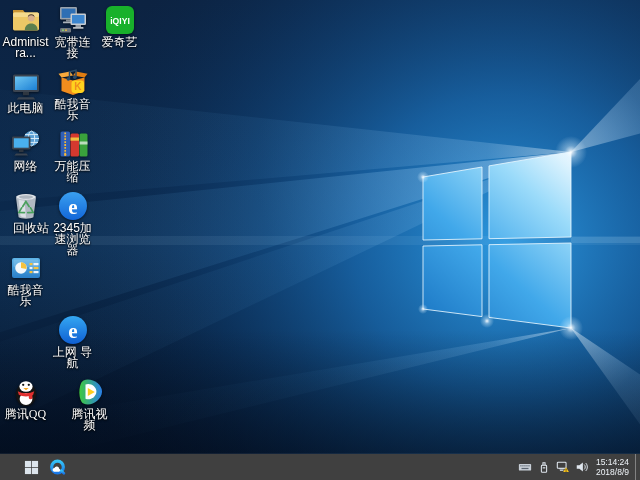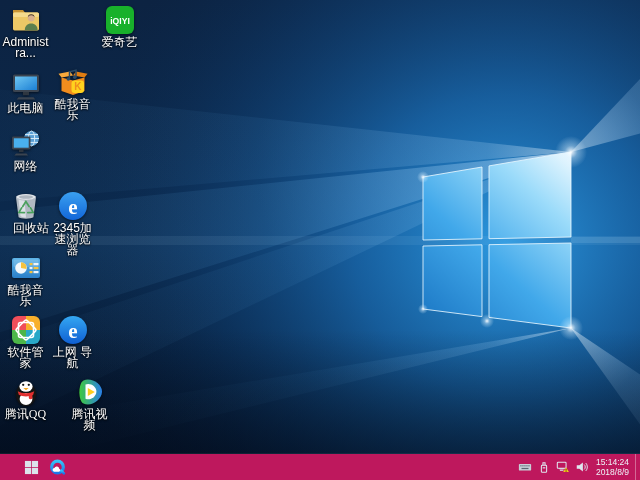--- a/index.html
+++ b/index.html
@@ -107,20 +107,38 @@
             <path d="M3 6h10l2.4 3H3z" fill="#c79434"></path>
             <rect x="3" y="8.6" width="26" height="17.8" rx="1.6" fill="#ecc866"></rect>
             <rect x="3" y="8.6" width="26" height="4.4" rx="1.6" fill="#f4da8c"></rect>
             <path d="M14.8 26.2c0-4.2 2.7-6.6 6.4-6.6s6.4 2.4 6.4 6.6z" fill="#5d7f4e"></path>
             <circle cx="21.2" cy="14" r="3.4" fill="#d8b08c"></circle>
             <path d="M17.8 13.6a3.4 3.4 0 0 1 6.8 0c0-.7-1.2-2.4-3.4-2.4s-3.4 1.7-3.4 2.4z" fill="#4a3b2a"></path>
           </svg>
         </div>
         <div class="icon-label">Administra...</div>
       </div>
+      <div class="icon-cell" style="left: 49px; top: 4px;">
+        <div class="icon-art">
+          <svg viewBox="0 0 32 32">
+            <rect x="3" y="3" width="17" height="12.5" rx="1.2" fill="#9aa3ad"></rect>
+            <rect x="4.6" y="4.6" width="13.8" height="9.3" fill="#2f6fb4"></rect>
+            <rect x="9" y="15.5" width="5" height="2" fill="#848c95"></rect>
+            <rect x="6" y="17.5" width="11" height="1.8" rx=".6" fill="#aab2ba"></rect>
+            <rect x="13.5" y="9.5" width="15.5" height="11.5" rx="1.2" fill="#c6ccd2"></rect>
+            <rect x="15" y="11" width="12.5" height="8.5" fill="#3c86cf"></rect>
+            <rect x="18.5" y="21" width="5.5" height="2" fill="#98a0a8"></rect>
+            <rect x="16" y="23" width="10.5" height="1.8" rx=".6" fill="#b8bec4"></rect>
+            <rect x="3" y="24" width="11" height="4.4" rx="1.2" fill="#6f777f"></rect>
+            <circle cx="6" cy="26.2" r=".9" fill="#8fe06a"></circle>
+            <circle cx="9" cy="26.2" r=".9" fill="#f0c040"></circle>
+          </svg>
+        </div>
+        <div class="icon-label">宽带连接</div>
+      </div>
       <div class="icon-cell" style="left: 96px; top: 4px;">
         <div class="icon-art">
           <svg viewBox="0 0 32 32">
             <rect x="2" y="2" width="28" height="28" rx="6" fill="#18b12b"></rect>
             <text x="16" y="19.5" text-anchor="middle" font-size="8.6" font-weight="bold" fill="#ffffff" font-family="Liberation Sans,DejaVu Sans,sans-serif">iQIYI</text>
           </svg>
         </div>
         <div class="icon-label">爱奇艺</div>
       </div>
       <div class="icon-cell" style="left: 2px; top: 70px;">
@@ -167,20 +185,34 @@
                 <path d="M14 10.5h15M15 6.6h13M15 14.4h13"></path>
               </g>
             </g>
             <rect x="2" y="8.5" width="18.5" height="13" rx="1.4" fill="#3b4450"></rect>
             <rect x="3.8" y="10.3" width="14.9" height="9.4" fill="#49b0ee"></rect>
             <rect x="9" y="21.5" width="4.5" height="2.6" fill="#2e3640"></rect>
             <path d="M6 25.6h10.5l1.6 2H4.4z" fill="#3b4450"></path>
           </svg>
         </div>
         <div class="icon-label">网络</div>
+      </div>
+      <div class="icon-cell" style="left: 49px; top: 128px;">
+        <div class="icon-art">
+          <svg viewBox="0 0 32 32">
+            <rect x="3.5" y="3.5" width="9.5" height="25" rx="1.6" fill="#2f5fb8"></rect>
+            <line x1="8.2" y1="4.5" x2="8.2" y2="26" stroke="#f2b63a" stroke-width="1.7" stroke-dasharray="1.8 1.1"></line>
+            <circle cx="8.2" cy="26.8" r="1.2" fill="#f2b63a"></circle>
+            <rect x="13.5" y="5.5" width="8.5" height="23" rx="1.5" fill="#d4392f"></rect>
+            <rect x="13.5" y="9.5" width="8.5" height="3.2" fill="#f0c040"></rect>
+            <rect x="22.5" y="5.5" width="8" height="23" rx="1.5" fill="#3aa23c"></rect>
+            <rect x="22.5" y="13.5" width="8" height="3" fill="#e8f0e8" opacity=".75"></rect>
+          </svg>
+        </div>
+        <div class="icon-label">万能压缩</div>
       </div>
       <div class="icon-cell" style="left: 2px; top: 190px; text-align: right;">
         <div class="icon-art">
           <svg viewBox="0 0 32 32">
             <path d="M6 7.5l2.6 19.8c2.1 1.9 12.7 1.9 14.8 0L26 7.5c-5.2 2.6-14.8 2.6-20 0z" fill="#c9d0d8" opacity=".88"></path>
             <path d="M8.5 9.5l2 16.5c1.5 1.2 3.5 1.6 5.5 1.6l-1.5-17c-2.2-.2-4.3-.6-6-1.1z" fill="#e6eaee" opacity=".8"></path>
             <ellipse cx="16" cy="7" rx="10" ry="2.9" fill="#dfe3e8"></ellipse>
             <ellipse cx="16" cy="7" rx="7" ry="1.8" fill="#aeb6bf"></ellipse>
             <g stroke="#49a05c" stroke-width="1.7" fill="none" stroke-linecap="round">
               <path d="M12.7 16.5l3.2-5 3.2 5"></path>
@@ -224,42 +256,20 @@
               <rect x="23.5" y="11" width="5" height="2.2" fill="#eef4f9"></rect>
               <rect x="19.5" y="15" width="3" height="2.2" fill="#eef4f9"></rect>
               <rect x="23.5" y="15" width="5" height="2.2" fill="#f6c23e"></rect>
               <rect x="19.5" y="19" width="3" height="2.2" fill="#f6c23e"></rect>
               <rect x="23.5" y="19" width="5" height="2.2" fill="#eef4f9"></rect>
             </g>
           </svg>
         </div>
         <div class="icon-label">酷我音乐</div>
       </div>
-      <div class="icon-cell" style="left: 2px; top: 314px;">
-        <div class="icon-art">
-          <svg viewBox="0 0 32 32">
-            <defs>
-              <clipPath id="c_sm">
-                <rect x="2" y="2" width="28" height="28" rx="6"></rect>
-              </clipPath>
-            </defs>
-            <g clip-path="url(#c_sm)">
-              <rect x="2" y="2" width="14" height="14" fill="#f04e5a"></rect>
-              <rect x="16" y="2" width="14" height="14" fill="#f8b02c"></rect>
-              <rect x="2" y="16" width="14" height="14" fill="#4cb648"></rect>
-              <rect x="16" y="16" width="14" height="14" fill="#28a8c8"></rect>
-            </g>
-            <g fill="none" stroke="#ffffff" stroke-width="1.6">
-              <rect x="8.5" y="8.5" width="15" height="15" rx="2"></rect>
-              <rect x="8.5" y="8.5" width="15" height="15" rx="2" transform="rotate(45 16 16)"></rect>
-            </g>
-          </svg>
-        </div>
-        <div class="icon-label">软件管家</div>
-      </div>
       <div class="icon-cell" style="left: 49px; top: 314px;">
         <div class="icon-art">
           <svg viewBox="0 0 32 32">
             <defs>
               <linearGradient id="g_e2" x1="0" y1="0" x2="0" y2="1">
                 <stop offset="0" stop-color="#34a7f2"></stop>
                 <stop offset="1" stop-color="#0f5fd2"></stop>
               </linearGradient>
             </defs>
             <circle cx="16" cy="16" r="14" fill="url(#g_e2)"></circle>
@@ -294,21 +304,21 @@
             </defs>
             <path d="M9.5 4.5C17 1 28.5 8 28 16c-.5 8-11 15-18.5 11.5C4 24.8 4 7.7 9.5 4.5z" fill="url(#g_tv)"></path>
             <path d="M11.5 8.5c4.6-2.1 11.2 1.9 10.9 7.2-.3 5.1-6.3 9.2-10.9 7.1z" fill="#ffffff"></path>
             <path d="M13.8 12l7 4-7 4z" fill="#ffce1e"></path>
           </svg>
         </div>
         <div class="icon-label">腾讯视频</div>
       </div>
     </div>
 
-  <div class="taskbar" style="background: #be185d;">
+  <div class="taskbar" style="background: #404040;">
     <div class="task-left">
       <div class="task-btn">
         <svg viewBox="0 0 16 16">
           <g fill="#dce4ec">
             <rect x="1" y="1" width="6.6" height="6.6"></rect>
             <rect x="8.4" y="1" width="6.6" height="6.6"></rect>
             <rect x="1" y="8.4" width="6.6" height="6.6"></rect>
             <rect x="8.4" y="8.4" width="6.6" height="6.6"></rect>
           </g>
         </svg>

